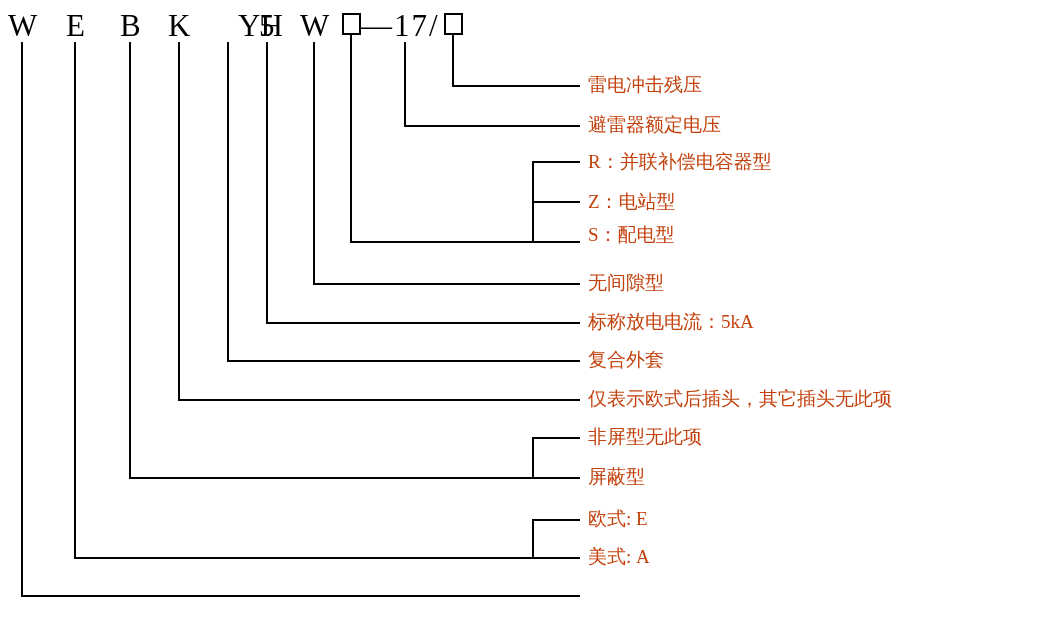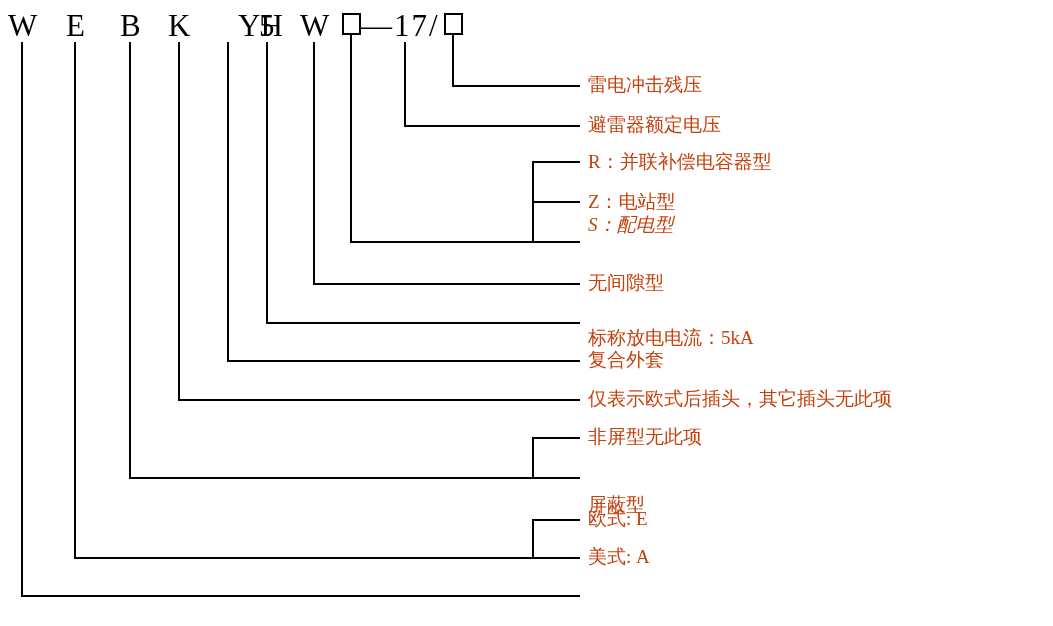--- a/index.html
+++ b/index.html
@@ -94,23 +94,23 @@
   <div class="vline" style="left:532px; top:437px; height:42px;"></div>
   <div class="hline" style="left:532px; top:519px; width:48px;"></div>
   <div class="hline" style="left:74px;  top:557px; width:506px;"></div>
   <div class="vline" style="left:532px; top:519px; height:40px;"></div>
   <div class="hline" style="left:21px;  top:595px; width:559px;"></div>
 
   <div class="label" style="top:73px;">雷电冲击残压</div>
   <div class="label" style="top:113px;">避雷器额定电压</div>
   <div class="label" style="top:150px;">R：并联补偿电容器型</div>
   <div class="label" style="top:190px;">Z：电站型</div>
-  <div class="label" style="top:213px;font-style:italic;">S：配电型</div>
+  <div class="label" style="top:223px;">S：配电型</div>
   <div class="label" style="top:271px;">无间隙型</div>
-  <div class="label" style="top:310px;margin-top:16px;">标称放电电流：5kA</div>
+  <div class="label" style="top:310px;">标称放电电流：5kA</div>
   <div class="label" style="top:348px;">复合外套</div>
   <div class="label" style="top:387px;">仅表示欧式后插头，其它插头无此项</div>
   <div class="label" style="top:425px;">非屏型无此项</div>
-  <div class="label" style="top:465px;margin-top:28px;">屏蔽型</div>
+  <div class="label" style="top:465px;">屏蔽型</div>
   <div class="label" style="top:507px;">欧式: E</div>
   <div class="label" style="top:545px;">美式: A</div>
 
 </div>
 
 </body></html>

